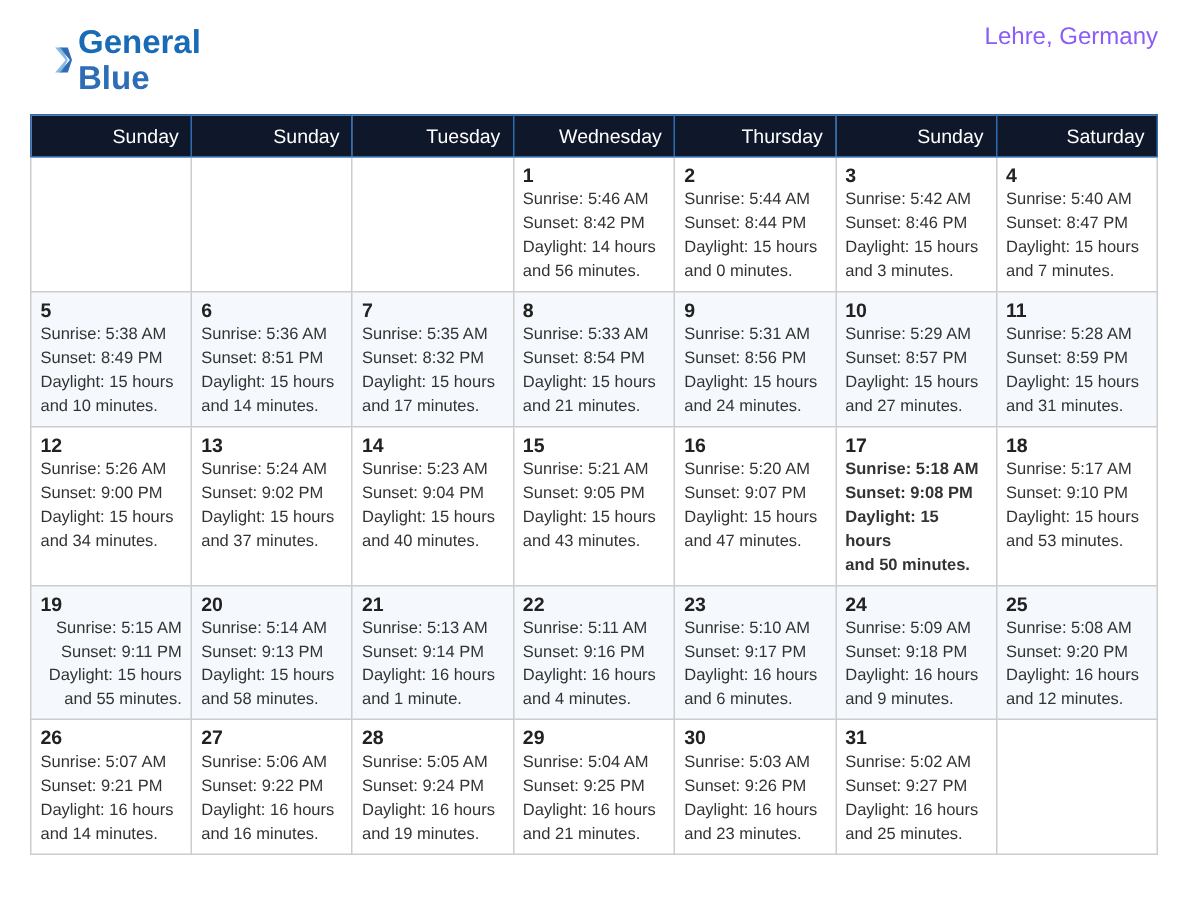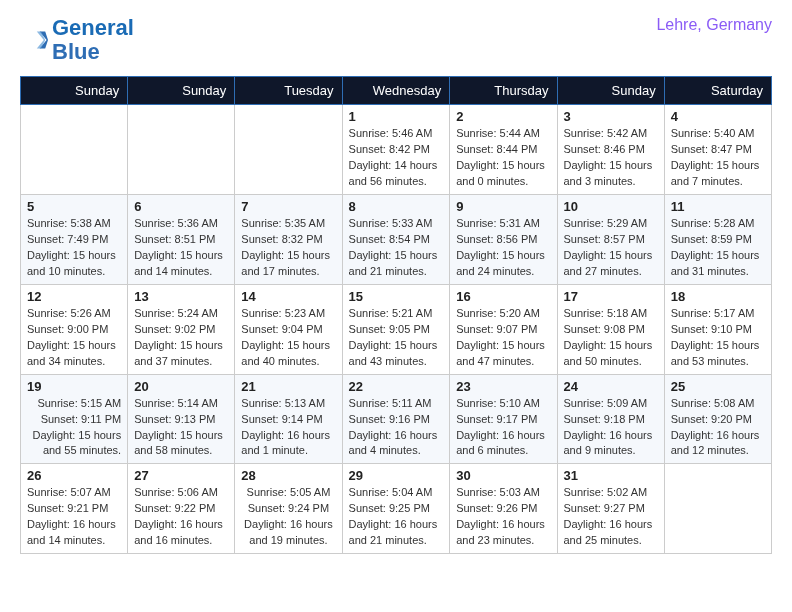--- a/index.html
+++ b/index.html
@@ -157,21 +157,21 @@
             <div class="day-info" style="white-space: pre-line;">Sunrise: 5:40 AM
 Sunset: 8:47 PM
 Daylight: 15 hours
 and 7 minutes.</div>
           </td>
         </tr>
         <tr>
           <td>
             <div class="day-num">5</div>
             <div class="day-info" style="white-space: pre-line;">Sunrise: 5:38 AM
-Sunset: 7:49 PM
+Sunset: 8:49 PM
 Daylight: 15 hours
 and 10 minutes.</div>
           </td>
           <td>
             <div class="day-num">6</div>
             <div class="day-info" style="white-space: pre-line;">Sunrise: 5:36 AM
 Sunset: 8:51 PM
 Daylight: 15 hours
 and 14 minutes.</div>
           </td>
@@ -242,21 +242,21 @@
           </td>
           <td>
             <div class="day-num">16</div>
             <div class="day-info" style="white-space: pre-line;">Sunrise: 5:20 AM
 Sunset: 9:07 PM
 Daylight: 15 hours
 and 47 minutes.</div>
           </td>
           <td>
             <div class="day-num">17</div>
-            <div class="day-info" style="white-space: pre-line;">Sunrise: 5:18 AM
+            <div class="day-info" style="white-space: pre-line; font-weight: bold;">Sunrise: 5:18 AM
 Sunset: 9:08 PM
 Daylight: 15 hours
 and 50 minutes.</div>
           </td>
           <td>
             <div class="day-num">18</div>
             <div class="day-info" style="white-space: pre-line;">Sunrise: 5:17 AM
 Sunset: 9:10 PM
 Daylight: 15 hours
 and 53 minutes.</div>
@@ -323,21 +323,21 @@
           </td>
           <td>
             <div class="day-num">27</div>
             <div class="day-info" style="white-space: pre-line;">Sunrise: 5:06 AM
 Sunset: 9:22 PM
 Daylight: 16 hours
 and 16 minutes.</div>
           </td>
           <td>
             <div class="day-num">28</div>
-            <div class="day-info" style="white-space: pre-line; text-align: center;">Sunrise: 5:05 AM
+            <div class="day-info" style="white-space: pre-line;">Sunrise: 5:05 AM
 Sunset: 9:24 PM
 Daylight: 16 hours
 and 19 minutes.</div>
           </td>
           <td>
             <div class="day-num">29</div>
             <div class="day-info" style="white-space: pre-line;">Sunrise: 5:04 AM
 Sunset: 9:25 PM
 Daylight: 16 hours
 and 21 minutes.</div>

